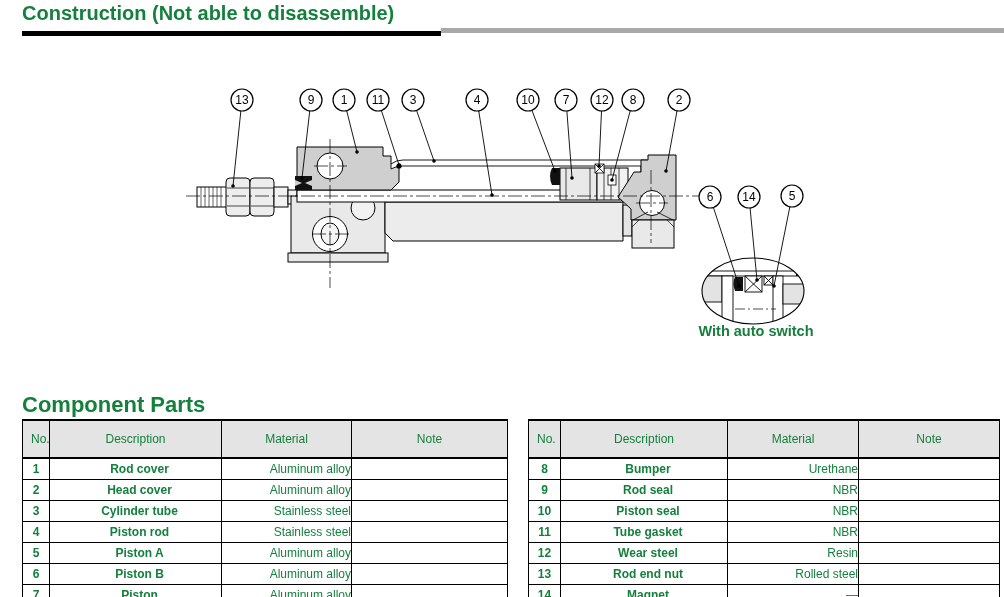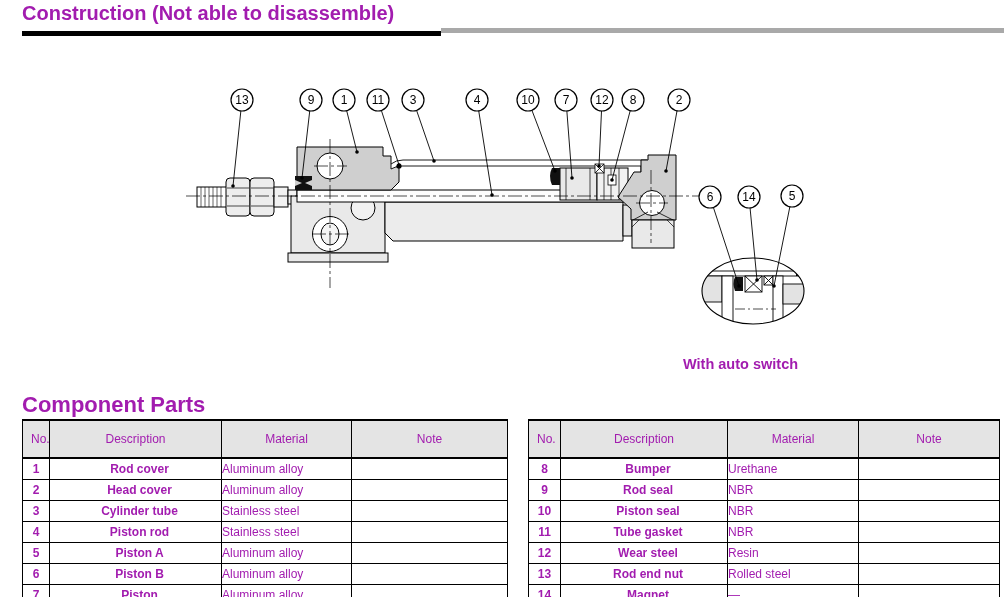--- a/index.html
+++ b/index.html
@@ -1,32 +1,32 @@
 <!DOCTYPE html>
 <html><head>
 <meta charset="utf-8">
 <style>
   html,body{margin:0;padding:0;background:#fff;}
   .page{position:relative;width:1004px;height:597px;background:#fff;overflow:hidden;
-        font-family:"Liberation Sans",sans-serif;color:#a21caf;}
+        font-family:"Liberation Sans",sans-serif;color:#15803d;}
   h1.title{position:absolute;top:2px;left:22px;margin:0;font-size:20px;font-weight:bold;letter-spacing:0px;}
   .rule-black{position:absolute;top:31px;left:22px;width:419px;height:5px;background:#000;}
   .rule-gray{position:absolute;top:28px;left:441px;width:563px;height:5px;background:#a9a9a9;}
   svg.diagram{position:absolute;top:0;left:0;}
-  .detail-caption{position:absolute;top:356px;left:683px;width:146px;text-align:left;
+  .detail-caption{position:absolute;top:323px;left:683px;width:146px;text-align:center;
                   font-size:14.5px;font-weight:bold;}
   h2.parts-heading{position:absolute;top:392px;left:22px;margin:0;font-size:22px;font-weight:bold;}
   table.parts{position:absolute;top:419px;border-collapse:collapse;table-layout:fixed;
               font-size:12px;border:1px solid #000;border-top:2px solid #000;border-bottom:3px solid #000;}
   table.parts th{background:#e4e4e4;font-weight:normal;border:1px solid #000;border-bottom:2px solid #000;
                  height:20px;padding:8px;overflow:hidden;}
   table.parts td{border:1px solid #000;height:20px;padding:0;overflow:hidden;white-space:nowrap;}
   table.parts td.no{text-align:center;font-weight:bold;}
   table.parts td.description{font-weight:bold;padding-left:8px;text-align:center;}
-  table.parts td.material{text-align:left;margin-top:28px;}
+  table.parts td.material{text-align:right;margin-top:28px;}
   #table-left{left:22px;width:486px;}
   #table-right{left:528px;width:472px;}
 </style>
 </head>
 <body>
 
 <div class="page">
 
   <h1 class="title">Construction (Not able to disassemble)</h1>
   <div class="rule-black"></div>

